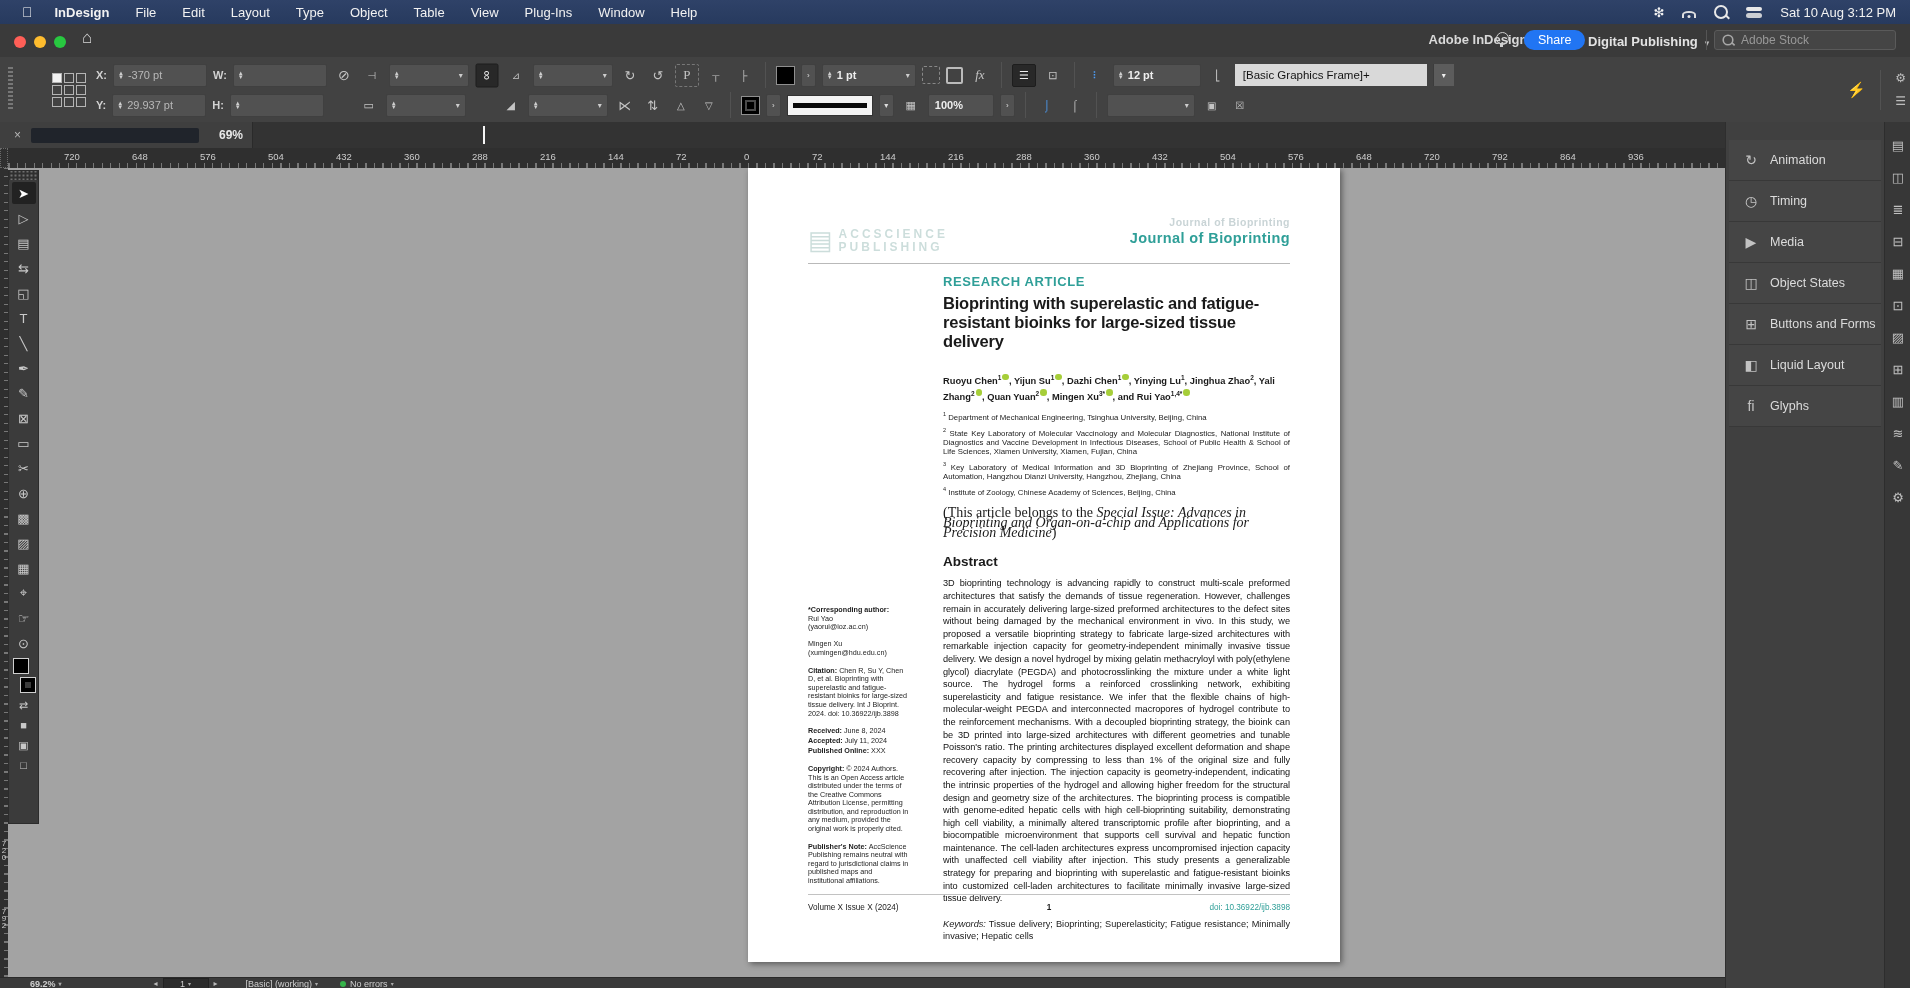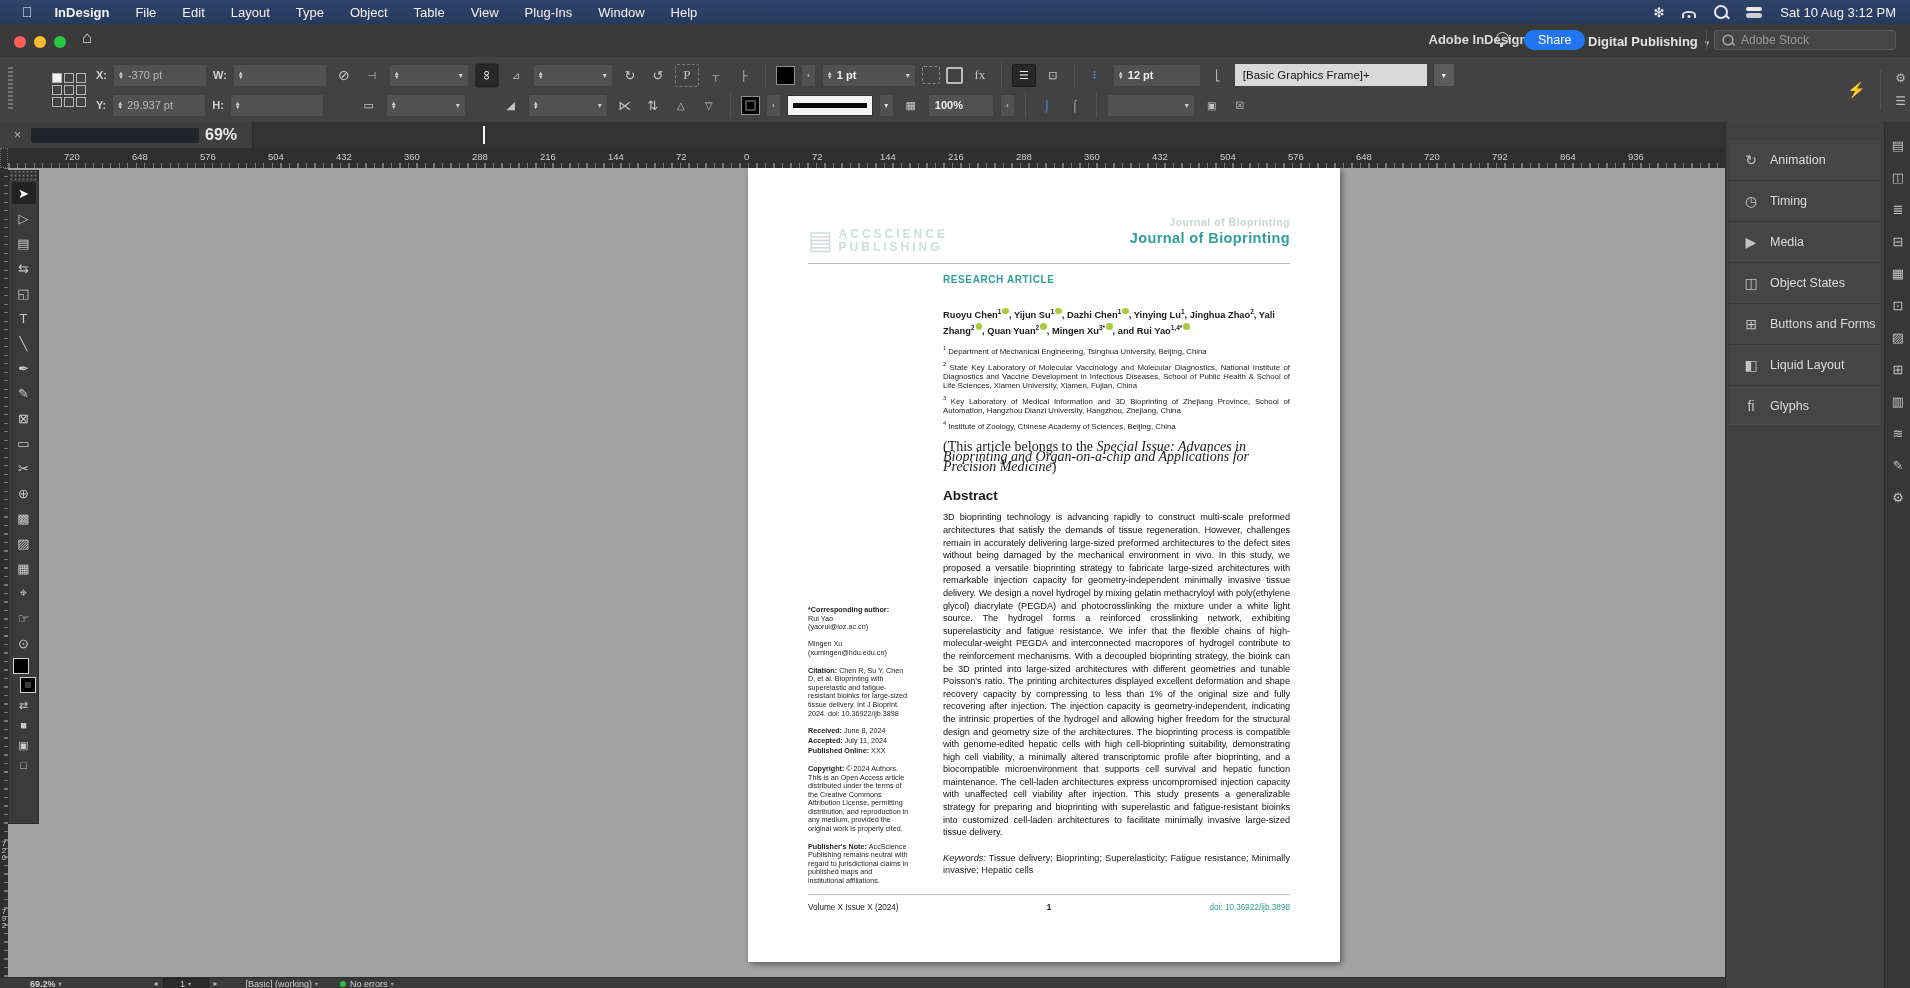--- a/index.html
+++ b/index.html
@@ -65,32 +65,32 @@
   .swatch.stroke-sw{background:#000;box-shadow:inset 0 0 0 3px #000, inset 0 0 0 5px #4a4a4a;}
   .mini-arrow{width:13px;height:21px;display:flex;align-items:center;justify-content:center;background:#515151;
     border:1px solid #404040;border-radius:2px;font-size:8px;color:#ddd;}
   .white-combo{width:74px;height:19px;background:#f4f4f4;border:1px solid #333;display:flex;align-items:center;padding:0 5px;}
   .white-combo .bar{width:100%;height:5px;background:#0a0a0a;}
   .light-combo{height:22px;background:#d9d9d9;color:#141414;display:flex;align-items:center;padding:0 8px;font-size:11.5px;width:176px;}
   .light-combo-chev{width:20px;height:22px;background:#5c5c5c;display:flex;align-items:center;justify-content:center;
     color:#eee;font-size:8px;border-left:1px solid #3c3c3c;}
   .blue{color:#4d9ef7;}
   .cp-sep{width:1px;height:26px;background:#525252;margin:0 4px;}
-  .fx{font-family:"Liberation Serif",serif;font-size:13px;}
+  .fx{font-style:italic;font-family:"Liberation Serif",serif;font-size:13px;}
   #cp-right-tools{position:absolute;right:4px;top:0;height:65px;display:flex;align-items:center;gap:10px;color:#bdbdbd;}
   #cp-right-tools .col{display:flex;flex-direction:column;gap:9px;align-items:center;font-size:12px;}
   .bolt{font-size:15px;color:#b5b5b5;}
 
   
   #tabbar{position:absolute;left:0;top:122px;width:1725px;height:26px;background:#333333;border-bottom:1px solid #262626;}
   #doc-tab{position:absolute;left:0;top:0;width:252px;height:26px;background:#3f3f3f;display:flex;align-items:center;
     color:#cfcfcf;border-right:1px solid #2a2a2a;}
   #tab-close{margin-left:14px;font-size:12px;color:#b5b5b5;}
   #tab-name-mask{margin-left:10px;width:168px;height:15px;background:#20242b;border-radius:2px;}
-  #tab-zoom{margin-left:6px;font-weight:bold;font-size:16px;color:#e8e8e8;}
+  #tab-zoom{margin-left:20px;font-weight:bold;font-size:12px;color:#e8e8e8;}
   #tab-cursor{position:absolute;left:483px;top:4px;width:2px;height:18px;background:#f5f5f5;}
 
   
   #hruler{position:absolute;left:0;top:148px;width:1725px;height:20px;background:#2f2f2f;border-bottom:1px solid #1f1f1f;
     color:#cdcdcd;font-size:9.5px;overflow:hidden;}
   #hruler .ticks{position:absolute;left:0;bottom:0;width:100%;height:5px;
     background:repeating-linear-gradient(90deg,#777 0 1px,transparent 1px 8.5px);}
   .rnum{position:absolute;top:3px;}
   #vruler{position:absolute;left:0;top:168px;width:8px;height:809px;background:#2f2f2f;border-right:1px solid #1f1f1f;
     color:#cdcdcd;font-size:8px;overflow:hidden;}
@@ -117,21 +117,21 @@
   #page{position:absolute;left:740px;top:0px;width:592px;height:794px;background:#ffffff;
     box-shadow:2px 2px 6px rgba(0,0,0,.45);color:#1a1a1a;}
   #page .teal{color:#2f9f98;}
   #pub-logo{position:absolute;left:60px;top:57px;display:flex;gap:6px;align-items:center;opacity:.38;color:#7aa8a3;}
   #pub-logo .book{font-size:26px;}
   #pub-logo .t1{font-size:12px;font-weight:bold;letter-spacing:3px;line-height:13px;}
   #journal-ghost{position:absolute;right:50px;top:48px;font-size:10.5px;font-weight:bold;color:#c9d4d6;letter-spacing:.5px;}
   #journal-name{position:absolute;right:50px;top:62px;font-size:14.5px;font-weight:bold;letter-spacing:.4px;}
   #head-rule{position:absolute;left:60px;right:50px;top:95px;height:1px;background:#b9b9b9;}
   #main-col{position:absolute;left:195px;top:106px;width:347px;}
-  #article-type{font-size:10px;font-weight:bold;letter-spacing:.6px;}
+  #article-type{font-size:13px;font-weight:bold;letter-spacing:.6px;}
   #article-title{font-size:16.5px;line-height:19px;font-weight:bold;margin-top:5px;letter-spacing:-.2px;}
   #authors-line{margin-top:21px;font-size:9.3px;font-weight:bold;line-height:12.5px;}
   #authors-line sup{font-size:6.5px;}
   .orcid{display:inline-block;width:6.5px;height:6.5px;border-radius:50%;background:#a6ce39;vertical-align:super;margin-left:1px;}
   #affils{margin-top:7px;}
   .aff{font-size:7.8px;line-height:8.9px;margin-top:3.5px;color:#222;text-align:justify;}
   .aff sup{font-size:5.5px;}
   #special-issue{margin-top:11px;font-family:"Liberation Serif",serif;font-size:14px;line-height:10px;}
   #special-issue .it{font-style:italic;}
   #abstract-head{margin-top:16px;font-size:13.5px;font-weight:bold;}
@@ -434,20 +434,21 @@
     <div id="pub-logo">
       <span class="book">▤</span>
       <span class="t1"><span>ACCSCIENCE</span><br><span>PUBLISHING</span></span>
     </div>
     <div id="journal-ghost">Journal of Bioprinting</div>
     <div id="journal-name" class="teal">Journal of Bioprinting</div>
     <div id="head-rule"></div>
 
     <div id="main-col">
       <div id="article-type" class="teal">RESEARCH ARTICLE</div>
+      <div id="article-title">Bioprinting with superelastic and fatigue-resistant bioinks for large-sized tissue delivery</div>
       <div id="authors-line"><span>Ruoyu Chen<sup>1</sup><i class="orcid"></i></span>, <span>Yijun Su<sup>1</sup><i class="orcid"></i></span>, <span>Dazhi Chen<sup>1</sup><i class="orcid"></i></span>, <span>Yinying Lu<sup>1</sup></span>, <span>Jinghua Zhao<sup>2</sup></span>, <span>Yali Zhang<sup>2</sup><i class="orcid"></i></span>, <span>Quan Yuan<sup>2</sup><i class="orcid"></i></span>, <span>Mingen Xu<sup>3*</sup><i class="orcid"></i></span>, <span>and Rui Yao<sup>1,4*</sup><i class="orcid"></i></span></div>
       <div id="affils">
           <div class="aff"><sup>1</sup> Department of Mechanical Engineering, Tsinghua University, Beijing, China</div>
           <div class="aff"><sup>2</sup> State Key Laboratory of Molecular Vaccinology and Molecular Diagnostics, National Institute of Diagnostics and Vaccine Development in Infectious Diseases, School of Public Health &amp; School of Life Sciences, Xiamen University, Xiamen, Fujian, China</div>
           <div class="aff"><sup>3</sup> Key Laboratory of Medical Information and 3D Bioprinting of Zhejiang Province, School of Automation, Hangzhou Dianzi University, Hangzhou, Zhejiang, China</div>
           <div class="aff"><sup>4</sup> Institute of Zoology, Chinese Academy of Sciences, Beijing, China</div>
         </div>
       <div id="special-issue">
         <span>(This article belongs to the </span><span class="it">Special Issue: Advances in Bioprinting and Organ-on-a-chip and Applications for Precision Medicine</span><span>)</span>
       </div>

